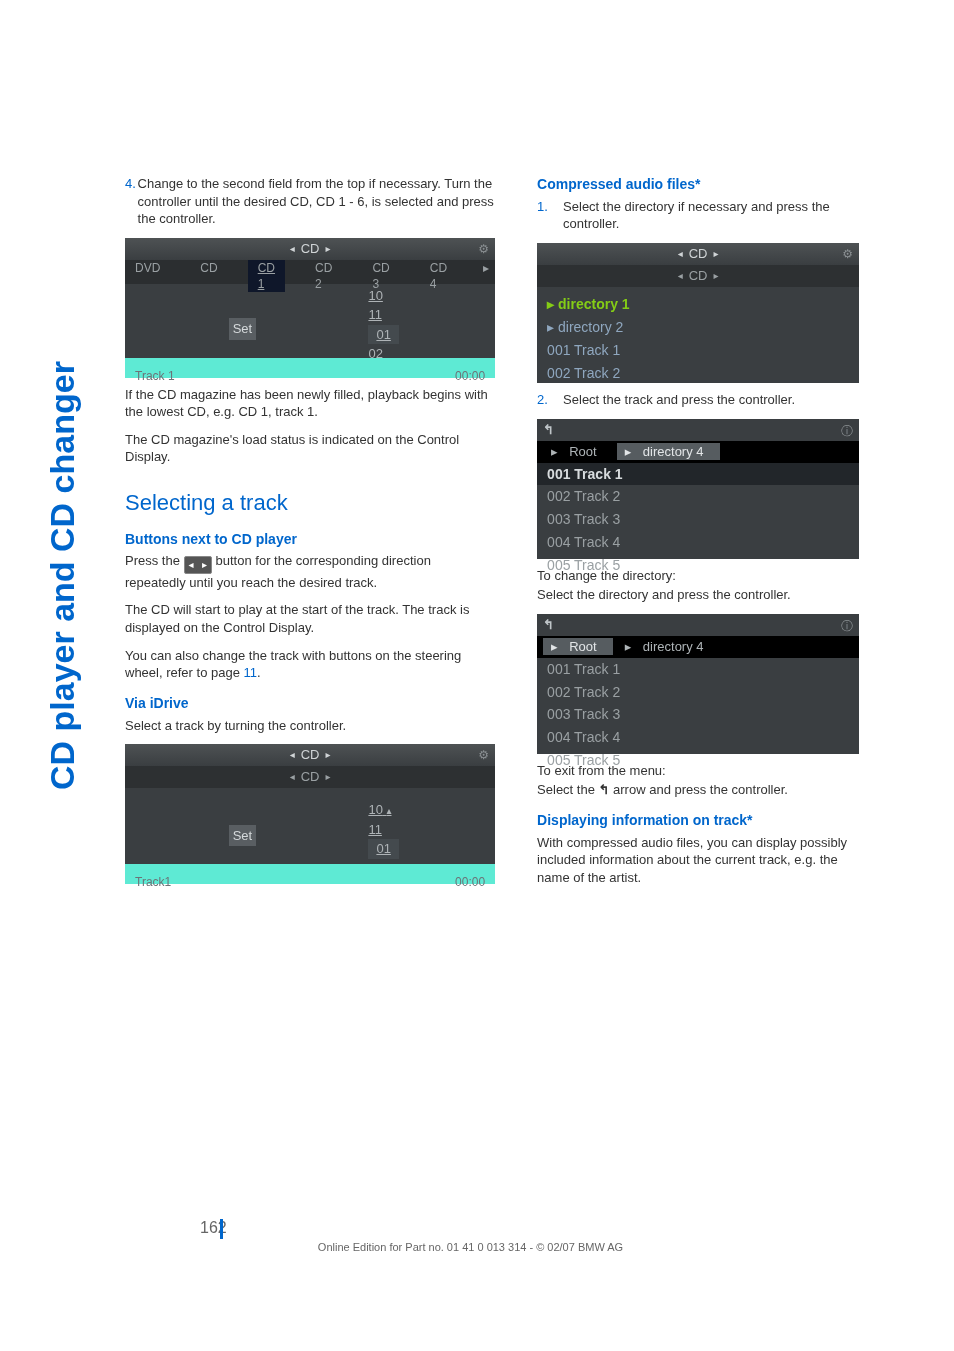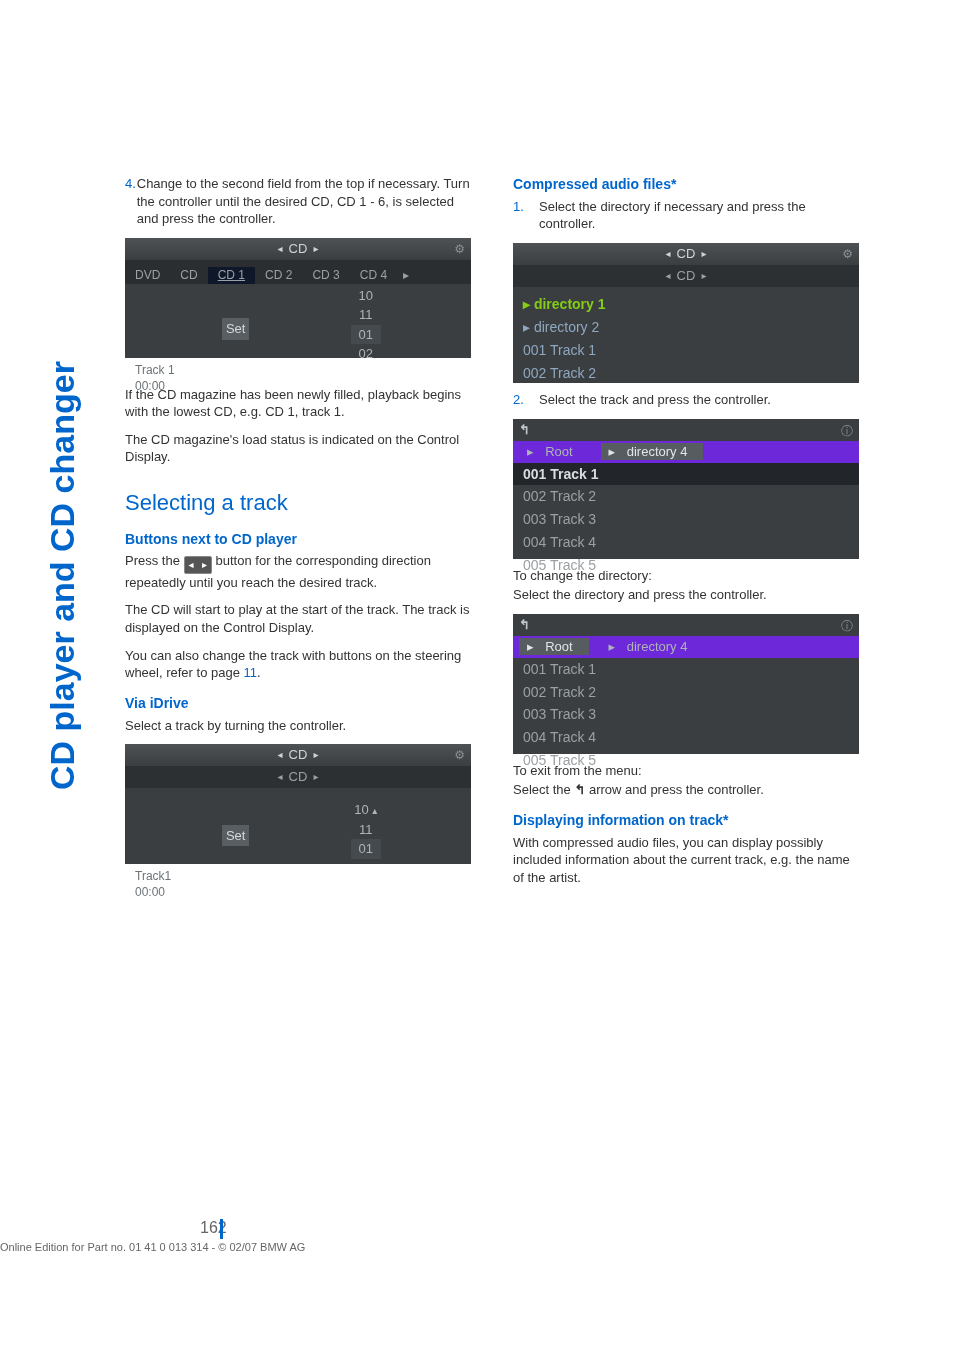--- a/index.html
+++ b/index.html
@@ -81,23 +81,24 @@
     position: absolute;
     right: 6px;
     top: 3px;
     font-size: 12px;
     color: #8a8f92;
   }
   .tabs {
     display: flex;
     background: #2b2e30;
     height: 24px;
-    align-items: flex-end;
+    align-items: flex-start;
     font-size: 12px;
     color: #9aa0a3;
+    gap: 20px;
   }
   .tabs > div {
     padding: 0 10px;
   }
   .tabs .sel { background: #0f172a; text-decoration: underline; }
   .tabs .arrow { padding: 0 6px; }
   .dirlist {
     padding: 6px 10px;
     font-size: 14px;
     color: #8fa7bf;
@@ -112,22 +113,22 @@
   .tracklist2 div { padding: 2px 0; }
   .tracklist2 .sel {
     background: #22262a;
     color: #d8dcde;
     font-weight: bold;
     margin: 0 -10px;
     padding-left: 10px;
   }
   .breadcrumb {
     display: flex;
-    gap: 12px;
-    background: #6d28d9;
+    gap: 4px;
+    background: #000000;
     font-size: 13px;
     color: #aeb4b7;
     height: 22px;
     align-items: center;
     padding: 0 6px;
   }
   .breadcrumb span {
     padding: 0 8px;
   }
   .breadcrumb .sel {
@@ -193,46 +194,46 @@
     padding: 2px 4px;
     font-size: 13px;
     color: #d5d9db;
   }
   .numcol {
     position: absolute;
     right: 26%;
     top: 48px;
     font-size: 13px;
     color: #aeb3b6;
-    text-align: center;
+    text-align: left;
     line-height: 1.5;
+    text-decoration: underline;
   }
   .numcol.sel1 div:nth-child(3),
   .numcol2.sel2 div:nth-child(3) {
     background: #444a4e;
     padding: 0 8px;
   }
   .footerbar {
     position: absolute;
     bottom: 0; left: 0; right: 0;
     height: 20px;
-    background: #ffffff;
+    background: #5eead4;
     color: #6c7377;
     font-size: 12px;
     display: flex;
     justify-content: space-between;
-    padding: 4px 10px 0;
-    flex-direction: column;
+    padding: 10px 10px 0;
   }
   .small-arrow { font-size: 10px; }
   .footer {
     position: absolute;
     left: 0; right: 13px;
     bottom: 96px;
-    text-align: left;
+    text-align: center;
     font-size: 11px;
     color: #666;
   }
   .pagenum {
     position: absolute;
     bottom: 112px;
     left: 200px;
     font-size: 16px;
     color: #666;
   }

